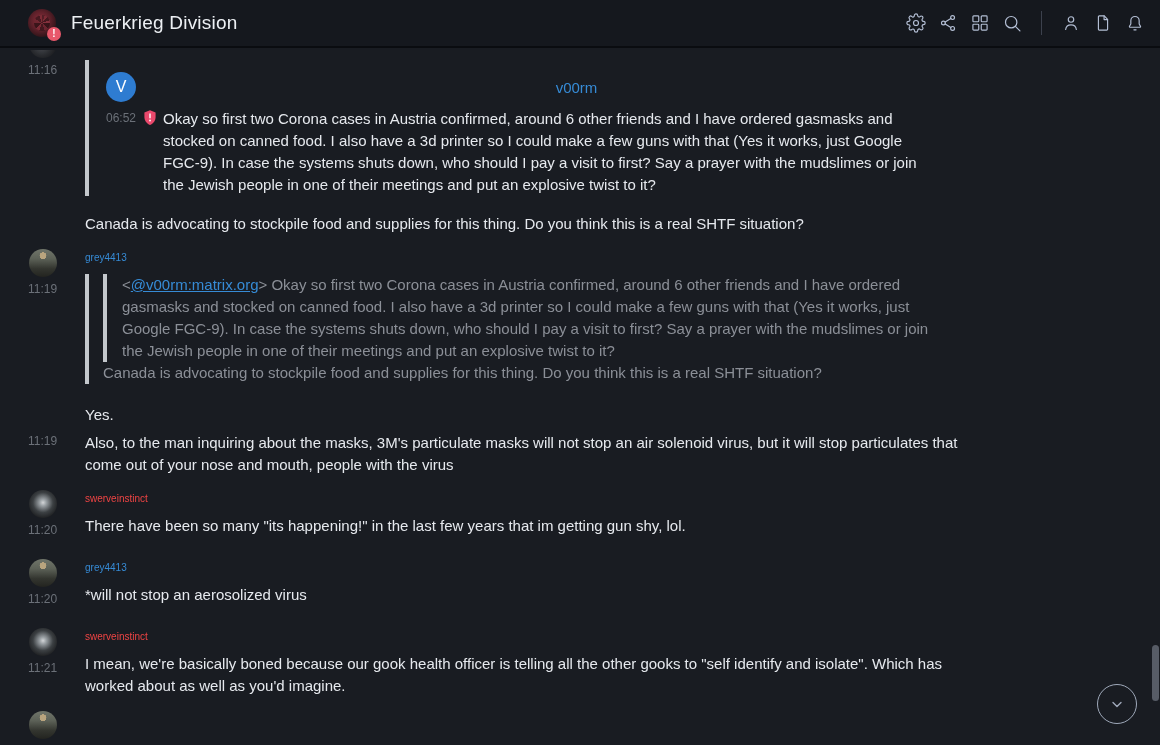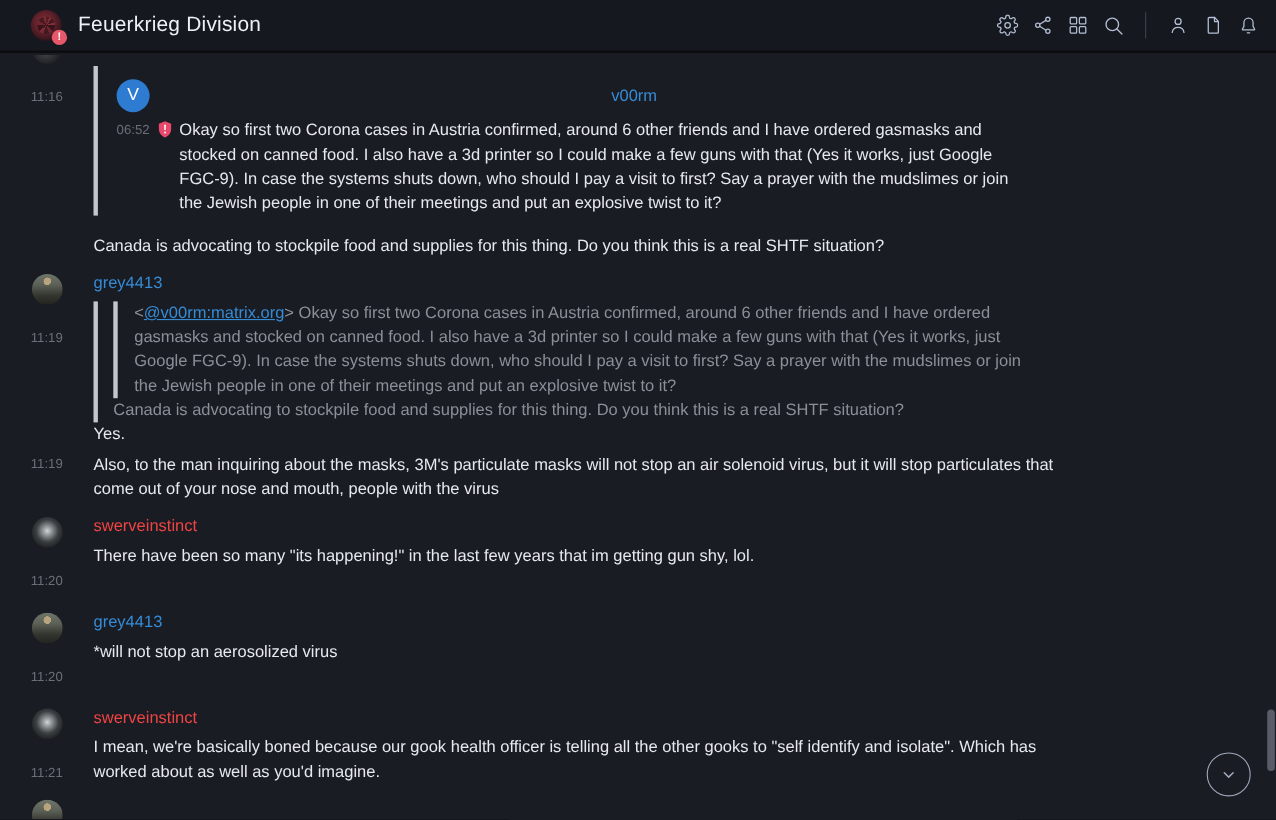--- a/index.html
+++ b/index.html
@@ -26,51 +26,51 @@
   }
   .room-title{margin:0 0 0 15px;font-size:19px;font-weight:500;color:#edf0f4;letter-spacing:.2px;}
   .header-icons{margin-left:auto;display:flex;align-items:center;gap:10px;}
   .icon-btn{width:22px;height:24px;background:transparent;border:none;padding:0;display:flex;
     align-items:center;justify-content:center;cursor:pointer;}
   .icon-btn svg{stroke:#b3bed4;fill:none;stroke-width:1.4;stroke-linecap:round;stroke-linejoin:round;}
   .header-divider{width:1px;height:24px;background:#3c414d;margin:0 8px;}
   
   .timeline{position:absolute;top:50px;left:0;right:0;bottom:0;overflow:hidden;padding-top:10px;}
   .row{display:flex;}
-  .gutter{width:85px;flex-shrink:0;display:flex;flex-direction:column;align-items:center;gap:23px;}
+  .gutter{width:85px;flex-shrink:0;display:flex;flex-direction:column;align-items:center;gap:5px;}
   .body{flex:1;padding-right:170px;min-width:0;}
   .time{font-size:12px;color:#6b7078;}
   .avatar{width:28px;height:28px;border-radius:50%;flex-shrink:0;cursor:pointer;}
   .avatar-cut-top{margin-top:-30px;}
   .avatar-grey{background:
     radial-gradient(circle at 50% 24%, #b9a47e 0%, #b9a47e 13%, rgba(0,0,0,0) 14%),
     linear-gradient(180deg,#70756a 0%,#5c6157 35%,#33352f 70%,#232420 100%);}
   .avatar-swerve{background:radial-gradient(circle at 50% 45%, #d3d6d8 0%, #9aa0a4 16%, #3c4043 48%, #17181a 82%);}
   .avatar-dark{background:radial-gradient(circle at 45% 55%, #4a4d52 0%, #2a2c30 45%, #121316 85%);}
-  .name{display:block;font-size:15px;line-height:17px;margin-bottom:8px;text-decoration:none;cursor:pointer;}
+  .name{display:block;font-size:10px;line-height:17px;margin-bottom:8px;text-decoration:none;cursor:pointer;}
   .name-blue{color:#368bd6;}
   .name-pink{color:#ef4444;}
   .msg-text{color:#e6e9ee;font-size:15px;line-height:22px;}
   .gray{color:#8b8f97;}
   
   .reply-quote{border-left:4px solid #c3c7cc;padding:12px 0 0 17px;margin-bottom:17px;cursor:pointer;}
   .rq-grid{display:grid;grid-template-columns:57px 1fr;row-gap:6px;}
   .rq-avatar{width:30px;height:30px;border-radius:50%;background:#2e7cd1;color:#fff;
     display:flex;align-items:center;justify-content:center;font-size:16px;cursor:pointer;}
   .rq-name{align-self:center;font-size:15px;color:#368bd6;text-decoration:none;cursor:pointer;text-align:center;}
   .rq-meta{display:flex;gap:7px;align-items:flex-start;padding-top:3px;}
   .rq-text{color:#e6e9ee;font-size:15px;line-height:22px;max-width:758px;}
   .shield{display:inline-flex;margin-top:-1px;}
   
   .bq-outer{border-left:4px solid #c3c7cc;padding-left:14px;}
   .bq-inner{border-left:4px solid #c3c7cc;padding-left:15px;margin-bottom:0;
     font-size:15px;line-height:22px;color:#8b8f97;max-width:815px;}
   .bq-outer-text{font-size:15px;line-height:22px;color:#8b8f97;}
   .mention-link{color:#368bd6;text-decoration:underline;cursor:pointer;}
-  .yes-text{} .mb14{margin-bottom:14px;} .mb6{margin-bottom:6px;}
+  .yes-text{margin-top:20px;} .mb14{margin-bottom:14px;} .mb6{margin-bottom:6px;}
   .mb22{margin-bottom:22px;}
   .cont-time{margin-top:2px;}
   
   .jump-bottom{position:absolute;left:1097px;top:684px;width:40px;height:40px;border-radius:50%;
     border:1.5px solid #9fa9ba;background:transparent;display:flex;align-items:center;justify-content:center;
     cursor:pointer;padding:0;}
   .jump-bottom svg{stroke:#9fa9ba;fill:none;stroke-width:1.4;stroke-linecap:round;stroke-linejoin:round;}
   .scroll-thumb{position:absolute;right:1px;top:645px;width:7px;height:56px;border-radius:3.5px;background:#575c66;cursor:pointer;}
 </style>
 </head>

